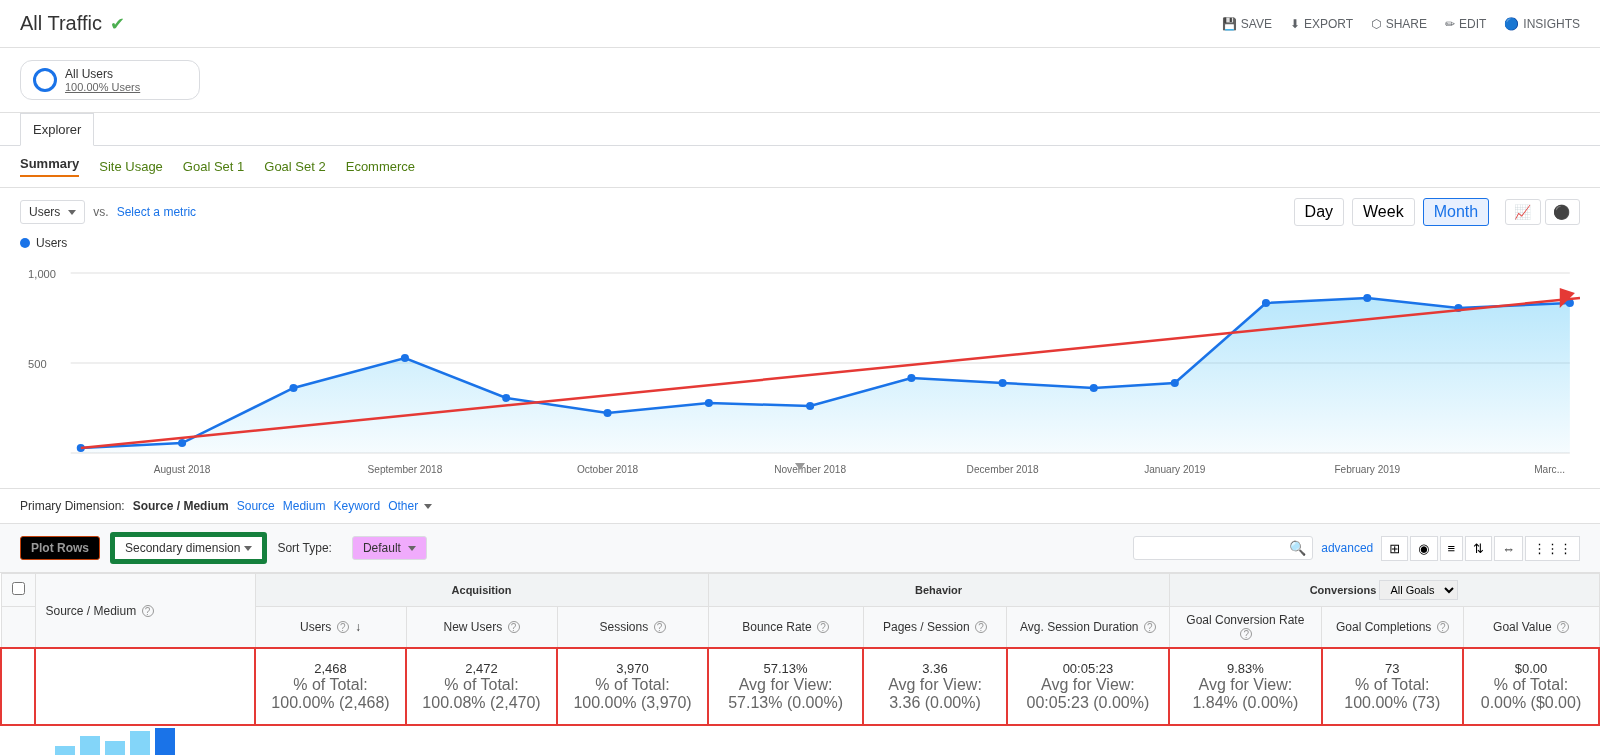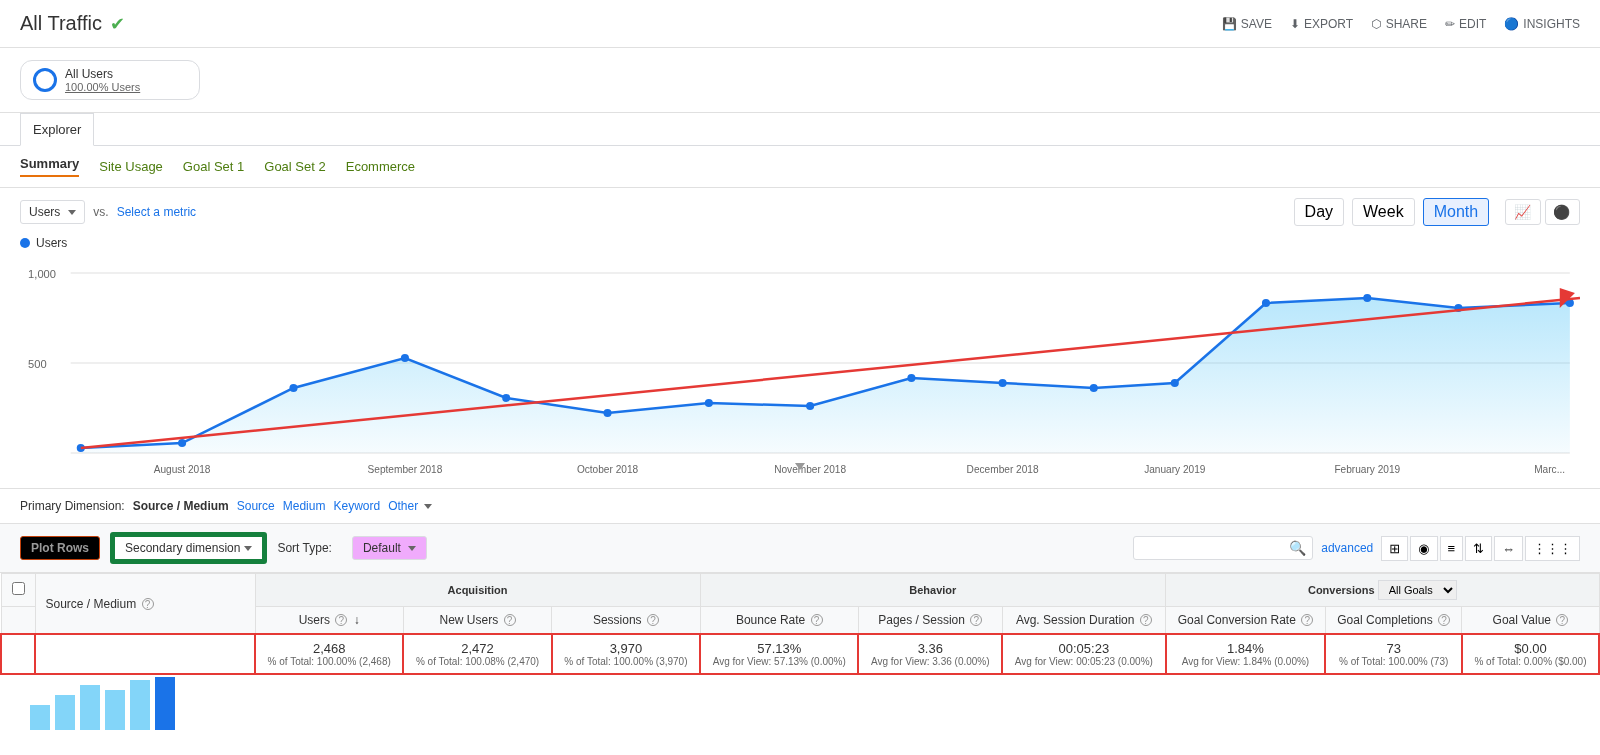--- a/index.html
+++ b/index.html
@@ -109,35 +109,35 @@
     .view-btns { display: flex; gap: 2px; }
     .view-btn { border: 1px solid #dadce0; padding: 4px 7px; font-size: 13px; cursor: pointer; background: #fff; }
 
     
     .data-table { width: 100%; border-collapse: collapse; font-size: 12px; }
     .data-table th {
       background: #f8f9fa; border: 1px solid #e0e0e0;
       padding: 6px 10px; text-align: center; font-weight: 500; color: #333;
     }
     .data-table td {
-      border: 1px solid #e0e0e0; padding: 6px 10px;
+      border: 1px solid #e0e0e0; padding: 12px 10px;
       text-align: center; color: #333;
     }
     .dim-col { text-align: left !important; width: 220px; }
     .sort-arrow { display: inline-block; color: #333; margin-left: 3px; }
     .help-icon { display: inline-block; color: #999; font-size: 10px; margin-left: 2px; border: 1px solid #999; border-radius: 50%; width: 12px; height: 12px; text-align: center; line-height: 12px; }
 
     
     .totals-row td { border: 2px solid #e53935 !important; font-weight: 500; background: #fff; }
     .totals-row td:first-child { border-left: 2px solid #e53935 !important; }
 
     .checkbox-col { width: 30px; }
     .all-goals-dropdown { border: 1px solid #dadce0; padding: 2px 6px; border-radius: 0; font-size: 11px; cursor: pointer; }
 
-    .sub-text { font-size: 10px; color: #666; }
+    .sub-text { font-size: 16px; color: #666; }
     .main-val { font-size: 13px; font-weight: 500; }
 
     
     .arrow-down { display: inline-block; width: 0; height: 0; border-left: 4px solid transparent; border-right: 4px solid transparent; border-top: 5px solid #666; vertical-align: middle; margin-left: 4px; }
   </style>
 </head>
 <body>
 
 <div class="page-header">
   <div class="page-title">
@@ -386,21 +386,21 @@
         </td>
         <td>
           <div class="main-val">3.36</div>
           <div class="sub-text">Avg for View: 3.36 (0.00%)</div>
         </td>
         <td>
           <div class="main-val">00:05:23</div>
           <div class="sub-text">Avg for View: 00:05:23 (0.00%)</div>
         </td>
         <td>
-          <div class="main-val">1.84%</div>
+          <div class="main-val">9.83%</div>
           <div class="sub-text">Avg for View: 1.84% (0.00%)</div>
         </td>
         <td>
           <div class="main-val">73</div>
           <div class="sub-text">% of Total: 100.00% (73)</div>
         </td>
         <td>
           <div class="main-val">$0.00</div>
           <div class="sub-text">% of Total: 0.00% ($0.00)</div>
         </td>

